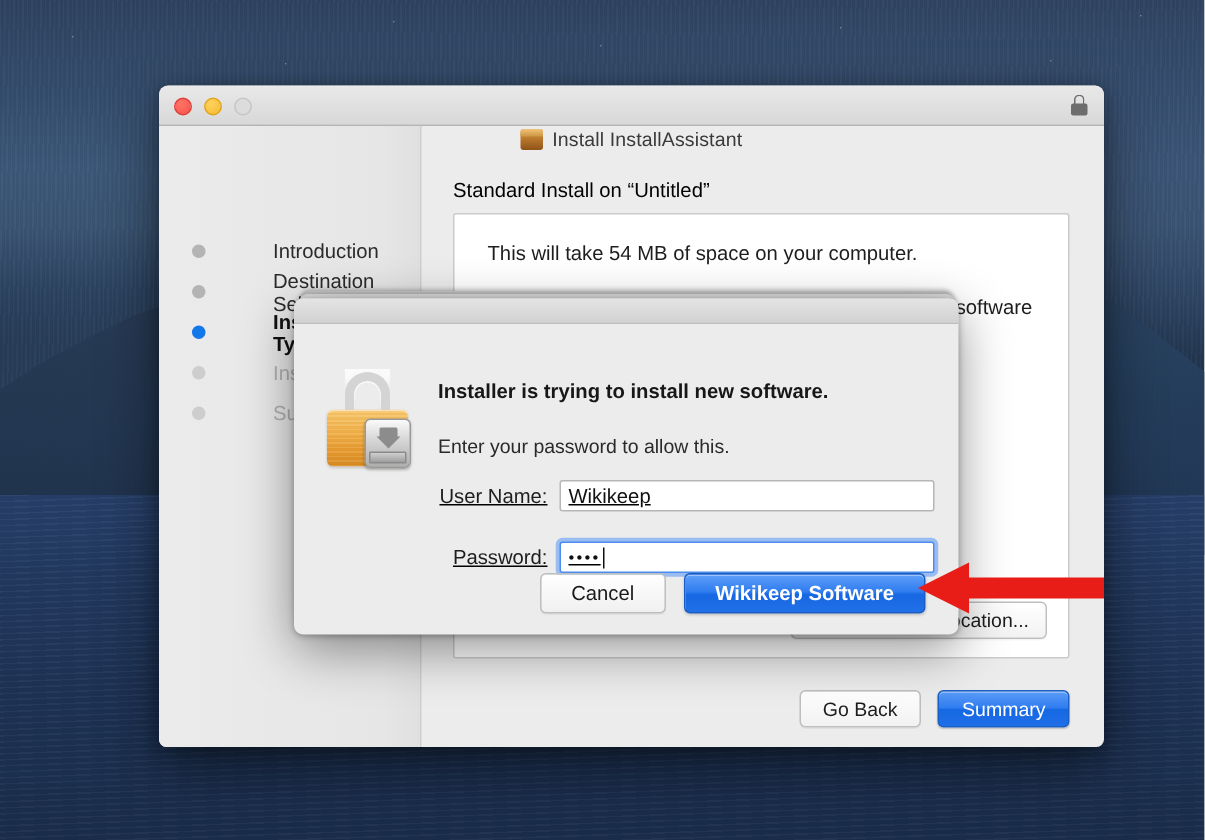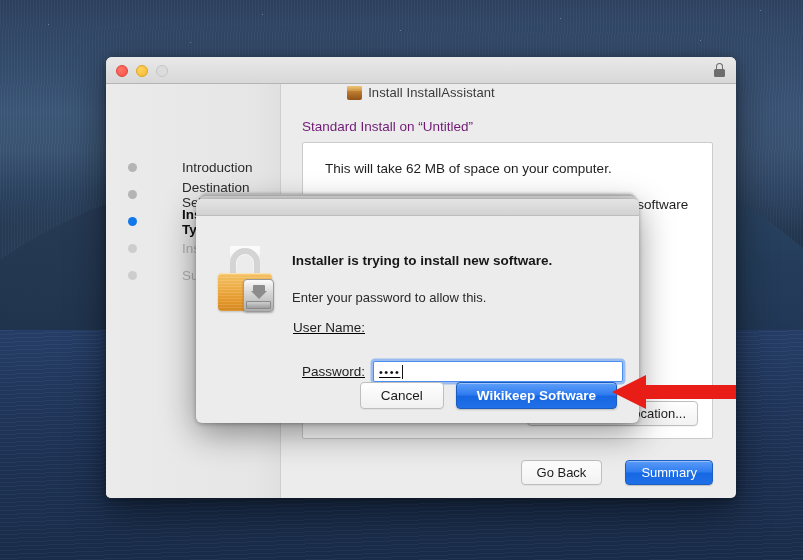--- a/index.html
+++ b/index.html
@@ -128,21 +128,21 @@
   .step.active .dot { background: #1277e8; }
   .step.dim .dot { background: #cdcdcd; }
   .step-label { font-size: 13.5px; color: #2b2b2b; margin-left: 35px; }
   .step.active .step-label { font-weight: bold; color: #111; }
   .step.dim .step-label { color: #b0b0b0; }
 
   
   #pane { flex: 1; position: relative; padding: 0; }
   #pane-heading {
     position: absolute; left: 21px; top: 35px;
-    font-size: 13.5px; color: #701a75;
+    font-size: 13.5px; color: #000000;
   }
   #info-box {
     position: absolute; left: 21px; top: 58px; right: 23px;
     height: 297px;
     background: #ffffff;
     border: 1px solid #cbcbcb;
     border-radius: 2px;
   }
   #info-box p {
     font-size: 13.5px; color: #1e1e1e; line-height: 18px;
@@ -153,21 +153,21 @@
   #change-loc-btn {
     position: absolute; right: 14px; bottom: 12px;
     font-size: 13px; color: #1d1d1d;
     background: linear-gradient(to bottom, #ffffff 0%, #f2f2f2 100%);
     border: 1px solid #bfbfbf; border-radius: 4px;
     padding: 4px 11px;
     box-shadow: 0 1px 0 rgba(0,0,0,0.04);
   }
   #footer-buttons {
     position: absolute; right: 23px; bottom: 13px;
-    display: flex; gap: 23px; align-items: center; margin-top: 20px;
+    display: flex; gap: 11px; align-items: center; margin-top: 20px;
   }
   .btn {
     font-size: 13px; border-radius: 4px; padding: 4px 15px;
     border: 1px solid #bfbfbf;
     background: linear-gradient(to bottom, #ffffff 0%, #f1f1f1 100%);
     color: #1c1c1c;
     box-shadow: 0 1px 0 rgba(0,0,0,0.05);
   }
   .btn.primary {
     border: 1px solid #1a5fc4;
@@ -363,21 +363,21 @@
         <div class="step dim">
           <span class="dot"></span>
           <span class="step-label">Summary</span>
         </div>
       </div>
 
       <div id="pane">
         <div id="pane-heading">Standard Install on “Untitled”</div>
 
         <div id="info-box">
-          <p id="info-line-1">This will take 62 MB of space on your computer.</p>
+          <p id="info-line-1">This will take 54 MB of space on your computer.</p>
           <p id="info-line-2">Click Install to perform a standard installation of this software on the disk “Untitled”.</p>
           <div id="change-loc-btn">Change Install Location...</div>
         </div>
 
         <div id="footer-buttons">
           <div class="btn">Go Back</div>
           <div class="btn primary">Summary</div>
         </div>
       </div>
     </div>
@@ -396,20 +396,21 @@
         <div class="bodyblk"></div>
         <div class="badge"></div>
         <div class="badge-slot"></div>
       </div>
 
       <div id="auth-sub">Enter your password to allow this.</div>
       <div id="auth-headline">Installer is trying to install new software.</div>
 
       <div class="field-row" id="row-user">
         <span class="field-label">User Name:</span>
+        <div class="field-input" placeholder="">Wikikeep</div>
       </div>
 
       <div class="field-row" id="row-pass">
         <span class="field-label">Password:</span>
         <div class="field-input focused" placeholder="">
           <span id="pass-dots">••••</span>
             <span id="caret"></span>
         </div>
       </div>
 

